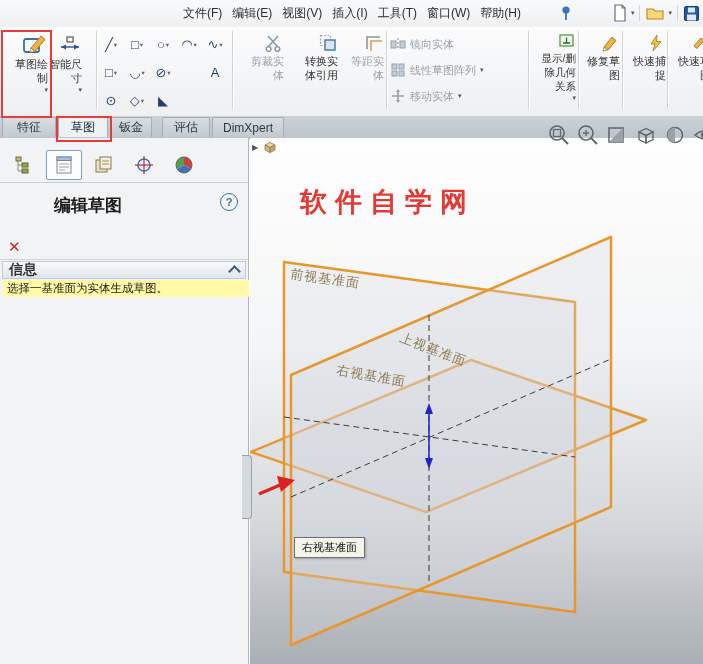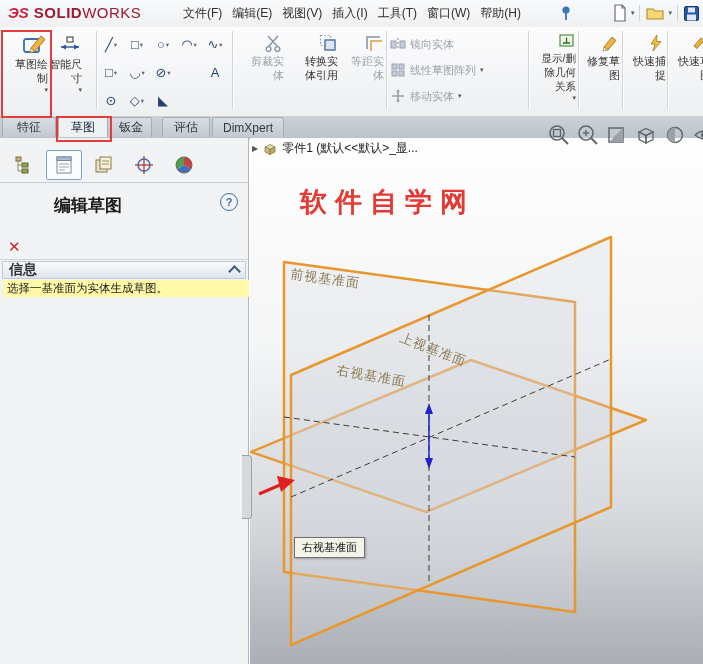--- a/index.html
+++ b/index.html
@@ -74,23 +74,20 @@
   
   .splitter{left:242px;top:455px;width:9px;height:62px;background:#d4d9dd;border:1px solid #9aa1a8;
             border-left:none;border-radius:0 4px 4px 0}
   .hud{left:548px;top:124px;display:flex;gap:7px;align-items:center}
   .redbox{border:2px solid #e43b3b;background:transparent;pointer-events:none;z-index:60}
 </style>
 </head>
 <body>
 
 <div class="abs titlebar">
-  <div class="abs logo">
-    <span class="logo-ds">ЭS</span><span class="logo-solid">SOLID</span><span class="logo-works">WORKS</span>
-  </div>
   <div class="abs menubar">
     <span class="mitem">文件(F)</span>
     <span class="mitem">编辑(E)</span>
     <span class="mitem">视图(V)</span>
     <span class="mitem">插入(I)</span>
     <span class="mitem">工具(T)</span>
     <span class="mitem">窗口(W)</span>
     <span class="mitem">帮助(H)</span>
   </div>
   <svg class="abs" style="left:560px;top:5px" width="12" height="17">
@@ -363,21 +360,20 @@
 
 <div class="abs viewport">
 
   <div class="crumb">
     <span class="arrow">▶</span>
     <svg width="14" height="14" viewBox="0 0 14 14">
       <polygon points="2,5 7,2.5 12,5 7,7.5" fill="#e8d9a8" stroke="#8a7a4a" stroke-width="0.8"></polygon>
       <polygon points="2,5 7,7.5 7,12.5 2,10" fill="#cdbb80" stroke="#8a7a4a" stroke-width="0.8"></polygon>
       <polygon points="12,5 7,7.5 7,12.5 12,10" fill="#bfa963" stroke="#8a7a4a" stroke-width="0.8"></polygon>
     </svg>
-    <span class="ctext">零件1 (默认&lt;&lt;默认&gt;_显...</span>
   </div>
 
   <div class="wm1">软件自学网</div>
 
   <svg class="abs" style="left:0;top:0" width="453" height="526" viewBox="0 0 453 526">
 
     <polygon points="1,314 221,222 396,282 176,374" fill="#cfd4da" fill-opacity="0.30" stroke="#E8962E" stroke-width="2.5" stroke-linejoin="round"></polygon>
     <polygon points="34,124 325,164 325,474 34,434" fill="#d4d8de" fill-opacity="0.28" stroke="#E8962E" stroke-width="2.5" stroke-linejoin="round"></polygon>
     <polygon points="41,237 361,99 361,369 41,507" fill="#d4d8de" fill-opacity="0.28" stroke="#E8962E" stroke-width="2.5" stroke-linejoin="round"></polygon>
 

